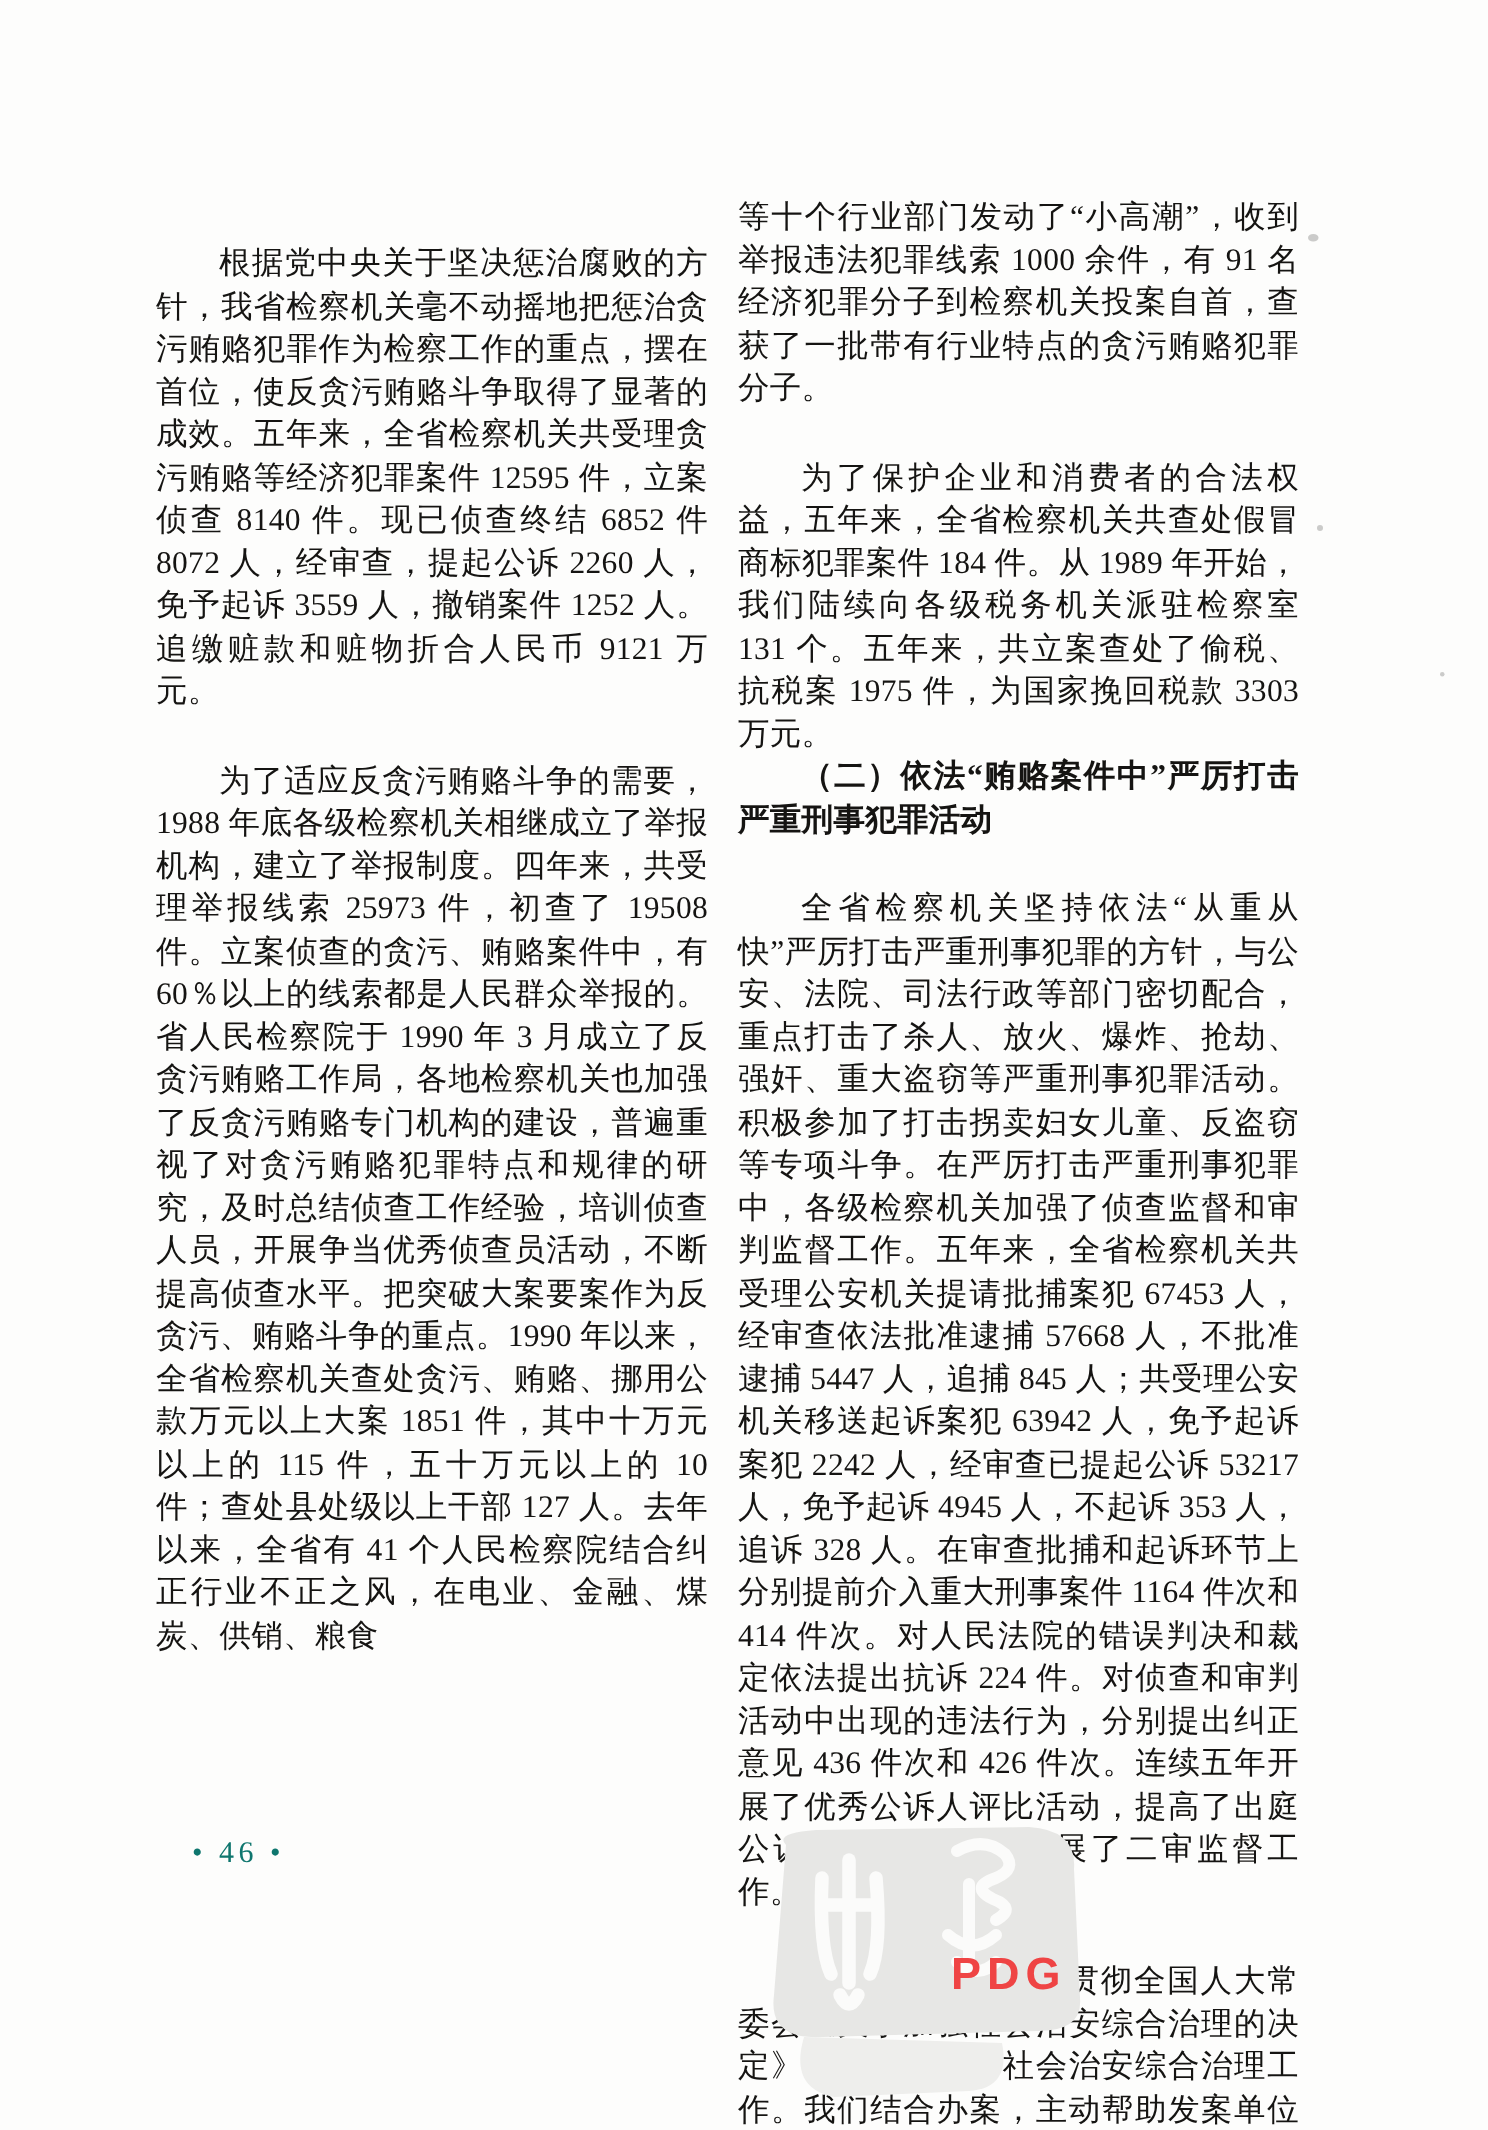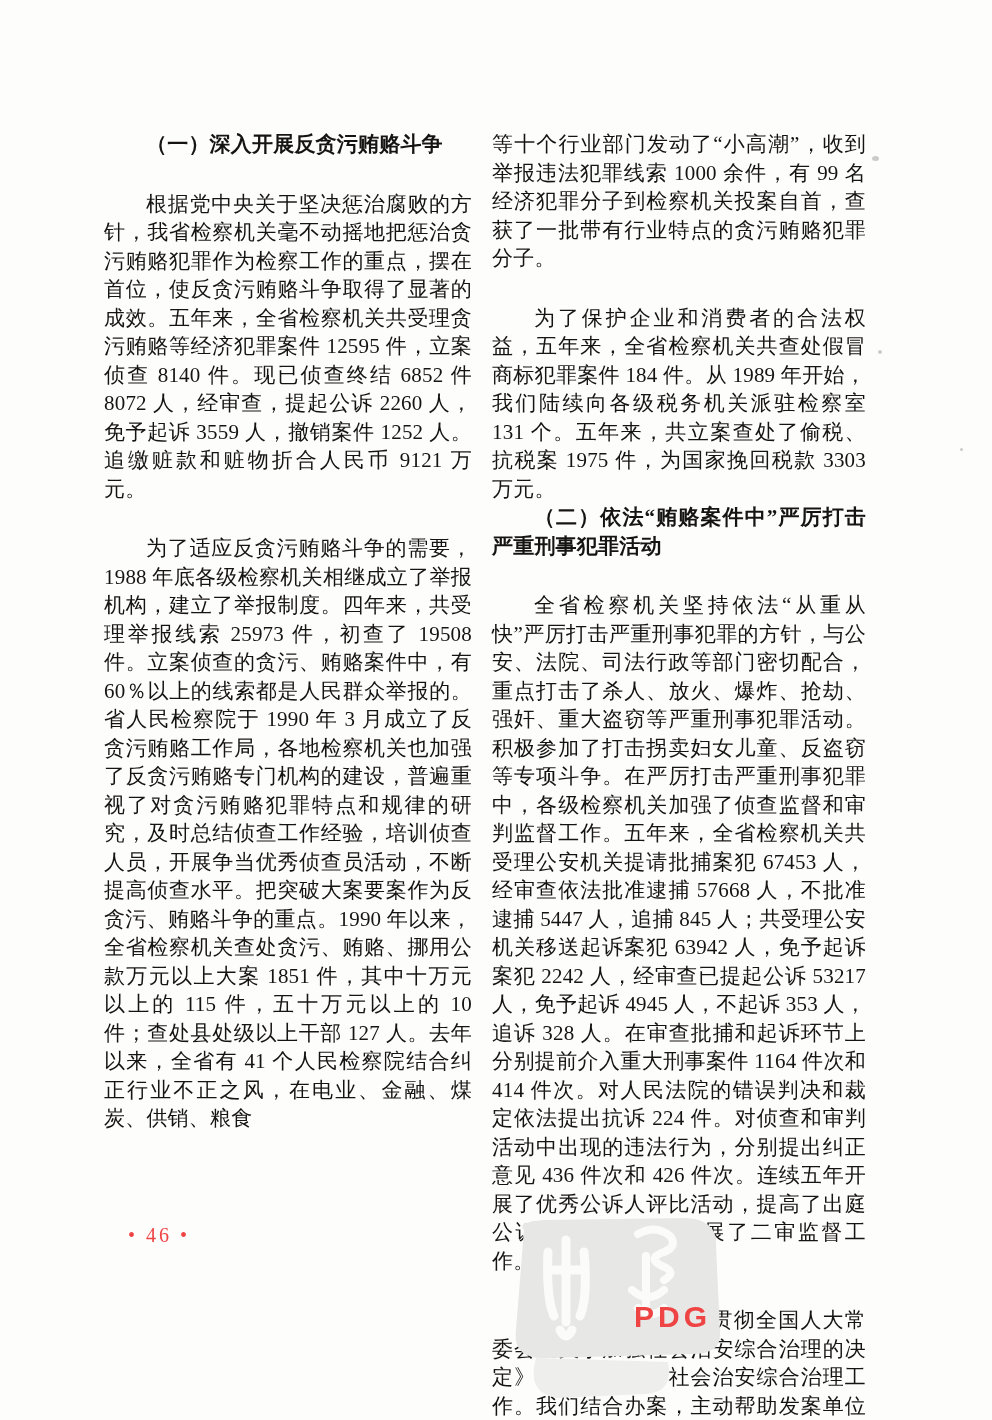--- a/index.html
+++ b/index.html
@@ -30,21 +30,21 @@
   .col p { margin: 0; padding: 0; }
   .col p.heading { text-indent: 2em; font-weight: 600; }
   .col p.para    { text-indent: 2em; margin-top: 31px; }
   .col p.cont    { text-indent: 0; }
   .page-number {
     position: absolute;
     left: 128px;
     top: 1224px;
     font-size: 20px;
     letter-spacing: 3px;
-    color: #ef4444;
+    color: #0f766e;
   }
   .watermark {
     position: absolute;
     left: 496px;
     top: 1212px;
     width: 240px;
     height: 200px;
     pointer-events: none;
   }
   .watermark svg { display: block; }
@@ -65,27 +65,26 @@
     border-radius: 50%;
     opacity: 0.5;
   }
 </style>
 </head>
 <body>
 
 <div class="page">
 
   <div class="col col-left">
-      <p class="heading">（一）深入开展反贪污贿赂斗争</p>
       <p class="para">根据党中央关于坚决惩治腐败的方针，我省检察机关毫不动摇地把惩治贪污贿赂犯罪作为检察工作的重点，摆在首位，使反贪污贿赂斗争取得了显著的成效。五年来，全省检察机关共受理贪污贿赂等经济犯罪案件 12595 件，立案侦查 8140 件。现已侦查终结 6852 件 8072 人，经审查，提起公诉 2260 人，免予起诉 3559 人，撤销案件 1252 人。追缴赃款和赃物折合人民币 9121 万元。</p>
       <p class="para">为了适应反贪污贿赂斗争的需要，1988 年底各级检察机关相继成立了举报机构，建立了举报制度。四年来，共受理举报线索 25973 件，初查了 19508 件。立案侦查的贪污、贿赂案件中，有 60％以上的线索都是人民群众举报的。省人民检察院于 1990 年 3 月成立了反贪污贿赂工作局，各地检察机关也加强了反贪污贿赂专门机构的建设，普遍重视了对贪污贿赂犯罪特点和规律的研究，及时总结侦查工作经验，培训侦查人员，开展争当优秀侦查员活动，不断提高侦查水平。把突破大案要案作为反贪污、贿赂斗争的重点。1990 年以来，全省检察机关查处贪污、贿赂、挪用公款万元以上大案 1851 件，其中十万元以上的 115 件，五十万元以上的 10 件；查处县处级以上干部 127 人。去年以来，全省有 41 个人民检察院结合纠正行业不正之风，在电业、金融、煤炭、供销、粮食</p>
     </div>
 
   <div class="col col-right">
-      <p class="cont">等十个行业部门发动了“小高潮”，收到举报违法犯罪线索 1000 余件，有 99 名经济犯罪分子到检察机关投案自首，查获了一批带有行业特点的贪污贿赂犯罪分子。</p>
+      <p class="cont">等十个行业部门发动了“小高潮”，收到举报违法犯罪线索 1000 余件，有 91 名经济犯罪分子到检察机关投案自首，查获了一批带有行业特点的贪污贿赂犯罪分子。</p>
       <p class="para">为了保护企业和消费者的合法权益，五年来，全省检察机关共查处假冒商标犯罪案件 184 件。从 1989 年开始，我们陆续向各级税务机关派驻检察室 131 个。五年来，共立案查处了偷税、抗税案 1975 件，为国家挽回税款 3303 万元。</p>
       <p class="heading">（二）依法“贿赂案件中”严厉打击严重刑事犯罪活动</p>
       <p class="para">全省检察机关坚持依法“从重从快”严厉打击严重刑事犯罪的方针，与公安、法院、司法行政等部门密切配合，重点打击了杀人、放火、爆炸、抢劫、强奸、重大盗窃等严重刑事犯罪活动。积极参加了打击拐卖妇女儿童、反盗窃等专项斗争。在严厉打击严重刑事犯罪中，各级检察机关加强了侦查监督和审判监督工作。五年来，全省检察机关共受理公安机关提请批捕案犯 67453 人，经审查依法批准逮捕 57668 人，不批准逮捕 5447 人，追捕 845 人；共受理公安机关移送起诉案犯 63942 人，免予起诉案犯 2242 人，经审查已提起公诉 53217 人，免予起诉 4945 人，不起诉 353 人，追诉 328 人。在审查批捕和起诉环节上分别提前介入重大刑事案件 1164 件次和 414 件次。对人民法院的错误判决和裁定依法提出抗诉 224 件。对侦查和审判活动中出现的违法行为，分别提出纠正意见 436 件次和 426 件次。连续五年开展了优秀公诉人评比活动，提高了出庭公诉水平，并逐步开展了二审监督工作。</p>
       <p class="para">各级检察机关认真贯彻全国人大常委会《关于加强社会治安综合治理的决定》，积极参加了社会治安综合治理工作。我们结合办案，主动帮助发案单位完善了规章</p>
     </div>
 
   <div class="page-number">• 46 •</div>
 
   <div class="watermark">
     <svg width="240" height="200" viewBox="0 0 240 200">

